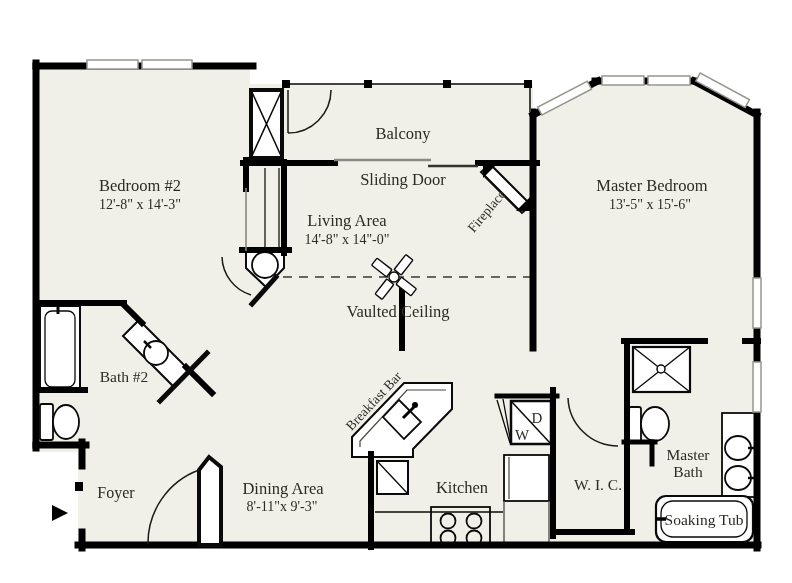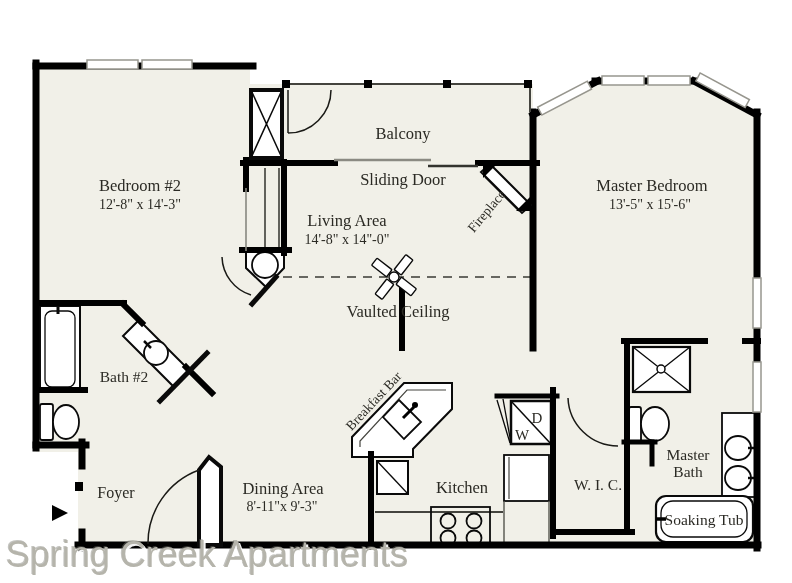--- a/index.html
+++ b/index.html
@@ -222,14 +222,13 @@
 
     <text class="lbl" x="598" y="490" font-size="15.5">W. I. C.</text>
 
     <text class="lbl" x="688" y="460" font-size="15.5">Master</text>
     <text class="lbl" x="688" y="477" font-size="15.5">Bath</text>
 
     <text class="lbl" x="704" y="525" font-size="15.5">Soaking Tub</text>
   </g>
 </svg>
 
-<div class="watermark">Spring Creek Apartments</div>
 </div>
 
 </body></html>

